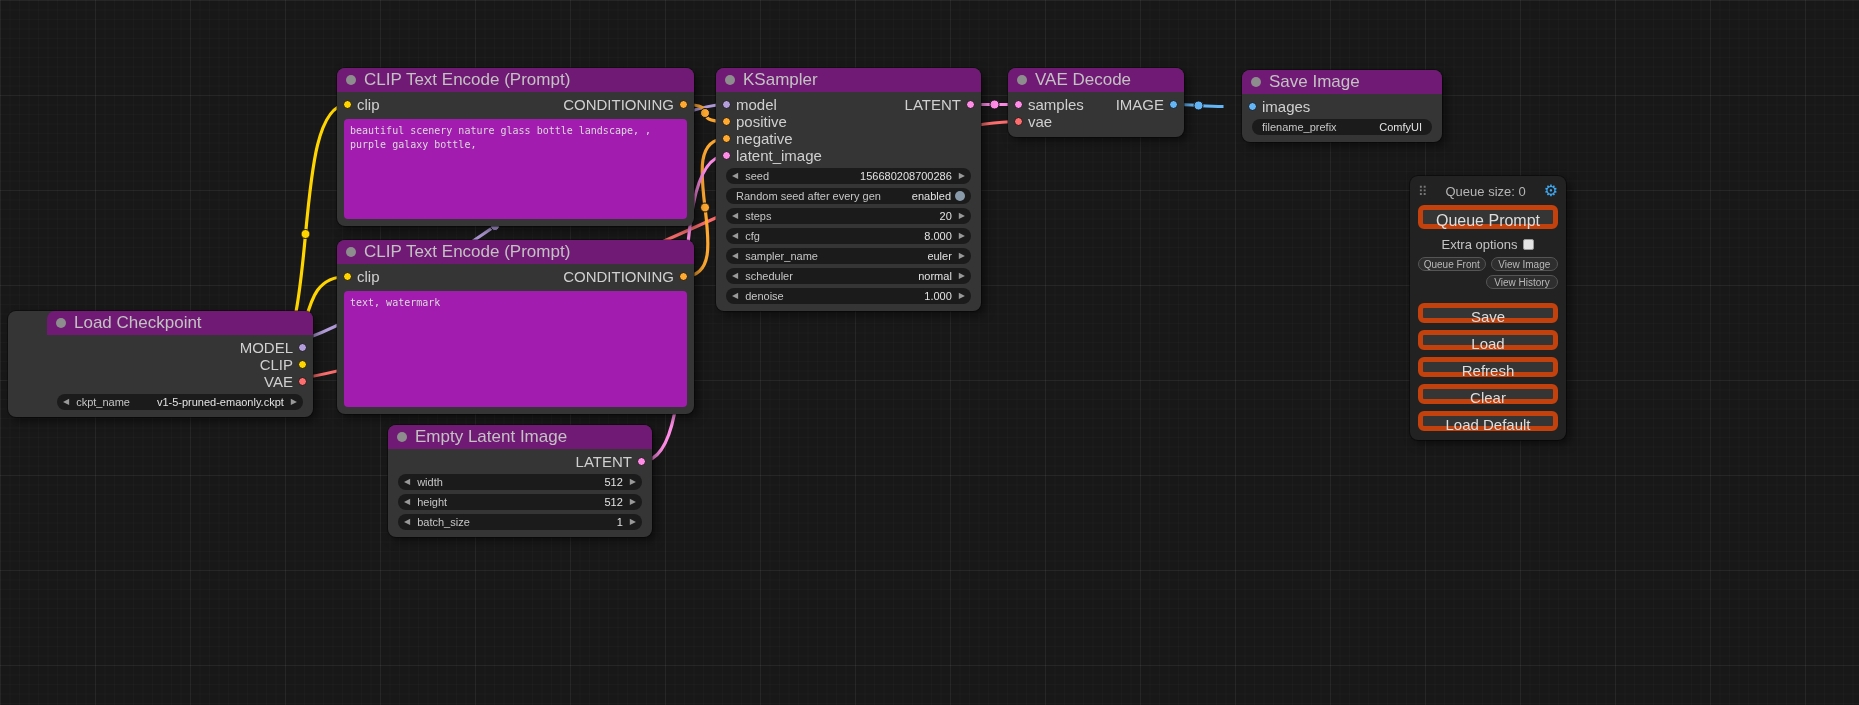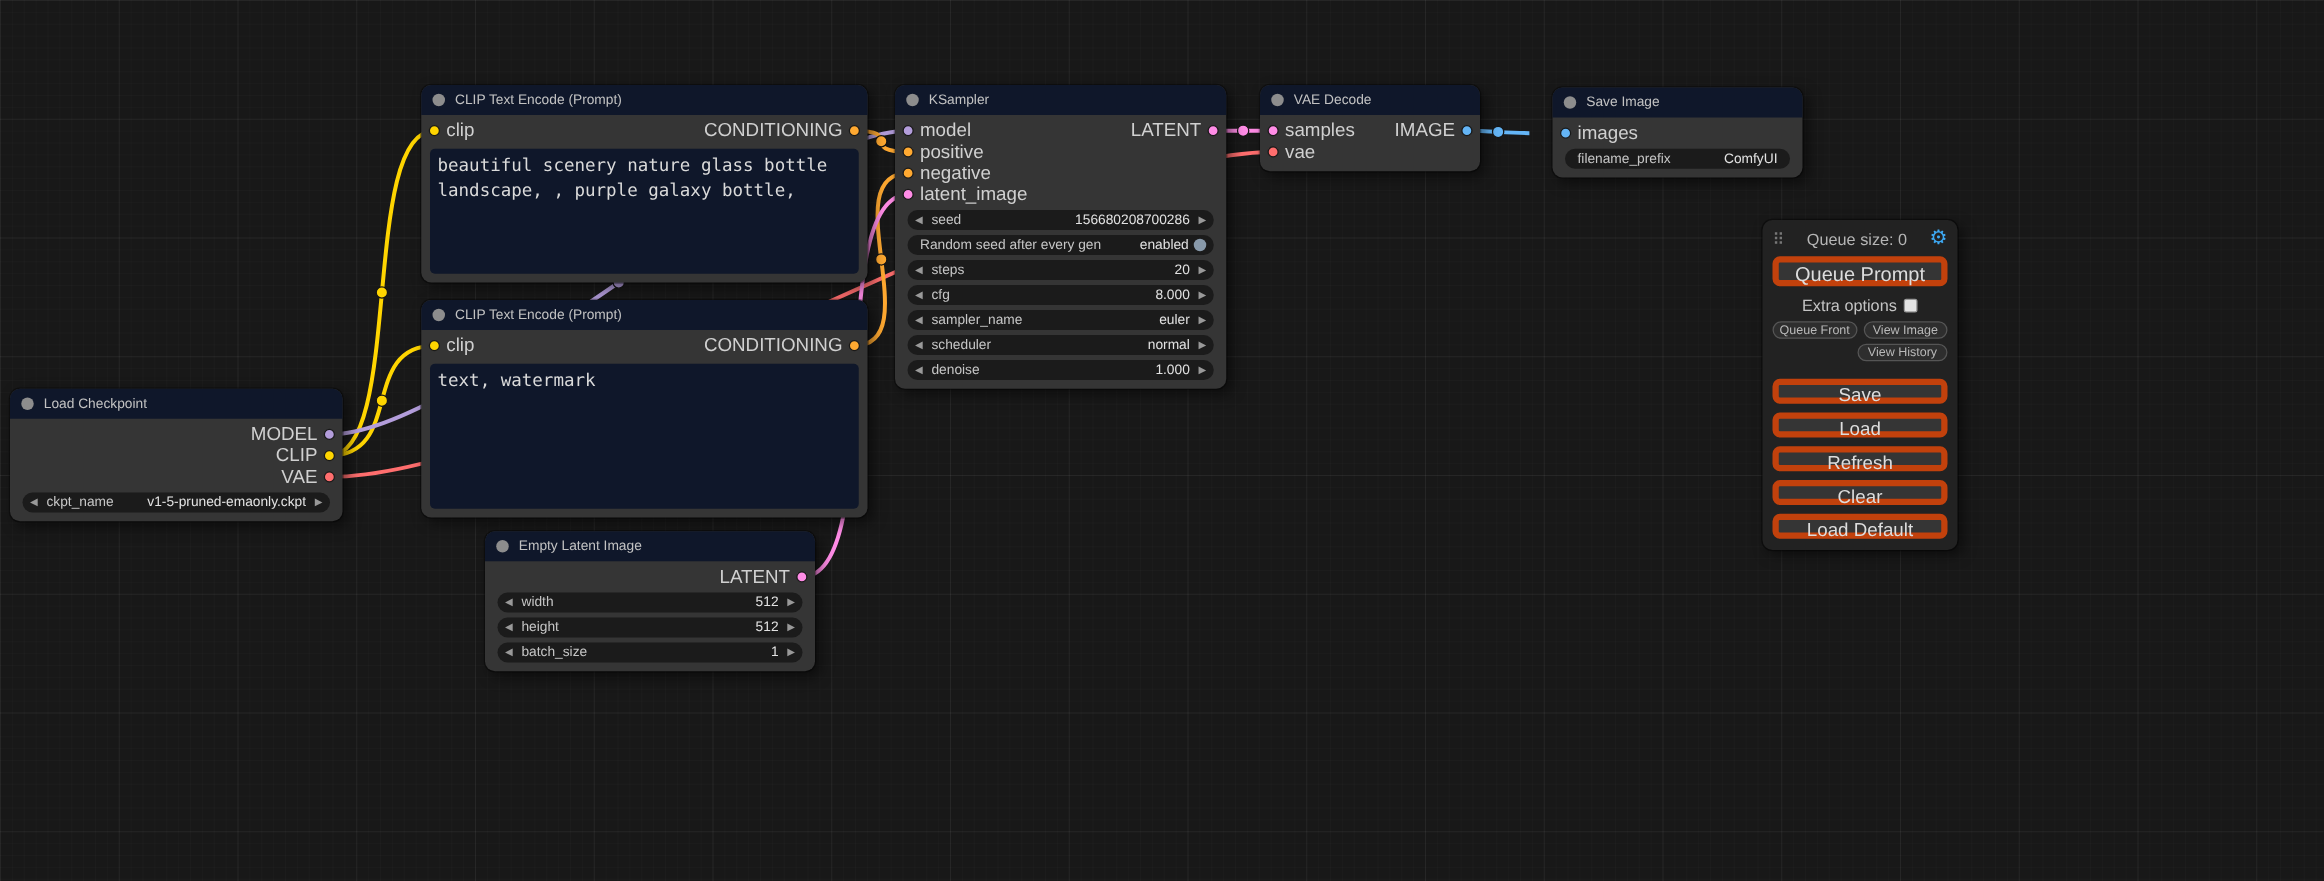--- a/index.html
+++ b/index.html
@@ -9,37 +9,37 @@
       linear-gradient(rgba(255,255,255,0.045) 1px, transparent 1px),
       linear-gradient(90deg, rgba(255,255,255,0.045) 1px, transparent 1px),
       linear-gradient(rgba(255,255,255,0.015) 1px, transparent 1px),
       linear-gradient(90deg, rgba(255,255,255,0.015) 1px, transparent 1px);
     background-size:95px 95px,95px 95px,9.5px 9.5px,9.5px 9.5px;}
   svg.wires{position:absolute;left:0;top:0;z-index:1;pointer-events:none;}
   .wires path{fill:none;stroke-width:3.2px;}
   .wires circle{stroke:#151515;stroke-width:1px;}
   .node{position:absolute;z-index:2;background:#353535;border-radius:8px;
     box-shadow:0 0 0 1px rgba(0,0,0,.35), 4px 4px 10px rgba(0,0,0,.5);color:#c8c8c8;}
-  .ntitle{height:24px;background:#0f172a;border-radius:8px 8px 0 0;display:flex;align-items:center;padding:0 9px;gap:8px;font-size:11px;color:#c2c2c2;}
+  .ntitle{height:24px;background:#701a75;border-radius:8px 8px 0 0;display:flex;align-items:center;padding:0 9px;gap:8px;font-size:17px;color:#c2c2c2;}
   .tdot{width:10px;height:10px;border-radius:50%;background:#8d8d8d;flex:0 0 auto;}
   .nbody{padding:4px 0 7px;}
   .slot-row{position:relative;height:17px;display:flex;align-items:center;font-size:15px;color:#d0d0d0;}
   .slot-dot{position:absolute;width:9px;height:9px;border-radius:50%;border:1px solid #191919;box-sizing:border-box;top:4px;}
   .slot-dot.in{left:6px;}
   .slot-dot.out{right:6px;}
   .slot-label.in{margin-left:20px;}
   .slot-label.out{margin-left:auto;margin-right:20px;}
   .widget{height:16px;background:#1b1b1b;border-radius:8px;margin:4px 10px 0;display:flex;align-items:center;padding:0 6px;font-size:11px;color:#c6c6c6;box-sizing:border-box;}
   .arrow{color:#999;font-size:8px;line-height:16px;flex:0 0 auto;}
   .wname{margin-left:7px;white-space:nowrap;}
   .wval{margin-left:auto;margin-right:7px;color:#e2e2e2;white-space:nowrap;}
   .widget.no-arrows .wname{margin-left:4px;}
   .widget.no-arrows .wval{margin-right:4px;}
   .toggle-dot{width:10px;height:10px;border-radius:50%;flex:0 0 auto;}
-  .prompt-text{margin:6px 7px 0;background:#0f172a;border-radius:4px;padding:5px 6px;font-family:"DejaVu Sans Mono",monospace;font-size:14px;line-height:1.4;color:#dadada;overflow:hidden;box-sizing:border-box;}
+  .prompt-text{margin:6px 7px 0;background:#a21caf;border-radius:4px;padding:5px 6px;font-family:"DejaVu Sans Mono",monospace;font-size:10px;line-height:1.4;color:#dadada;overflow:hidden;box-sizing:border-box;}
   .menu{position:absolute;z-index:3;left:1410px;top:176px;width:156px;box-sizing:border-box;background:#222222;border-radius:8px;
     box-shadow:0 0 0 1px rgba(0,0,0,.4),4px 4px 10px rgba(0,0,0,.5);padding:5px 8px 9px;}
   .menu-header{display:flex;align-items:center;height:20px;font-size:13px;}
   .drag-handle{color:#777;font-size:13px;cursor:grab;}
   .queue-size{flex:1;text-align:center;color:#b5b5b5;}
   .gear{font-size:16px;line-height:16px;cursor:pointer;}
   button{font-family:inherit;cursor:pointer;}
   .btn{display:block;width:100%;background:#353535;border:5px solid #c2410c;border-radius:6px;color:#dddddd;font-size:15px;height:20px;line-height:17px;margin-top:7px;padding:0;}
   .btn-queue{height:24px;line-height:21px;font-size:16px;margin-top:4px;}
   .extra-row{display:flex;align-items:center;justify-content:center;gap:6px;margin-top:8px;font-size:13px;color:#c4c4c4;}
@@ -69,21 +69,21 @@
   <circle cx="305.5" cy="320.5" r="4.5" fill="#FFD500"></circle>
   <circle cx="495" cy="226" r="4.5" fill="#B39DDB"></circle>
   <circle cx="641" cy="252" r="4.5" fill="#FF6E6E"></circle>
   <circle cx="705" cy="113" r="4.5" fill="#FFA931"></circle>
   <circle cx="705" cy="207.5" r="4.5" fill="#FFA931"></circle>
   <circle cx="684" cy="308.5" r="4.5" fill="#FF8CE6"></circle>
   <circle cx="994.5" cy="104.5" r="4.5" fill="#FF8CE6"></circle>
   <circle cx="1198.5" cy="105.5" r="4.5" fill="#64B5F6"></circle>
 </svg>
 
-<div class="node" style="left:8px;top:311px;width:266px;">
+<div class="node" style="left:8px;top:311px;width:266px;padding-left:39px;">
   <div class="ntitle">
     <span class="tdot"></span>
     <span>Load Checkpoint</span>
   </div>
   <div class="nbody">
     <div class="slot-row">
       <span class="slot-label out">MODEL</span>
       <span class="slot-dot out" style="background: rgb(179, 157, 219);"></span>
     </div>
     <div class="slot-row">

